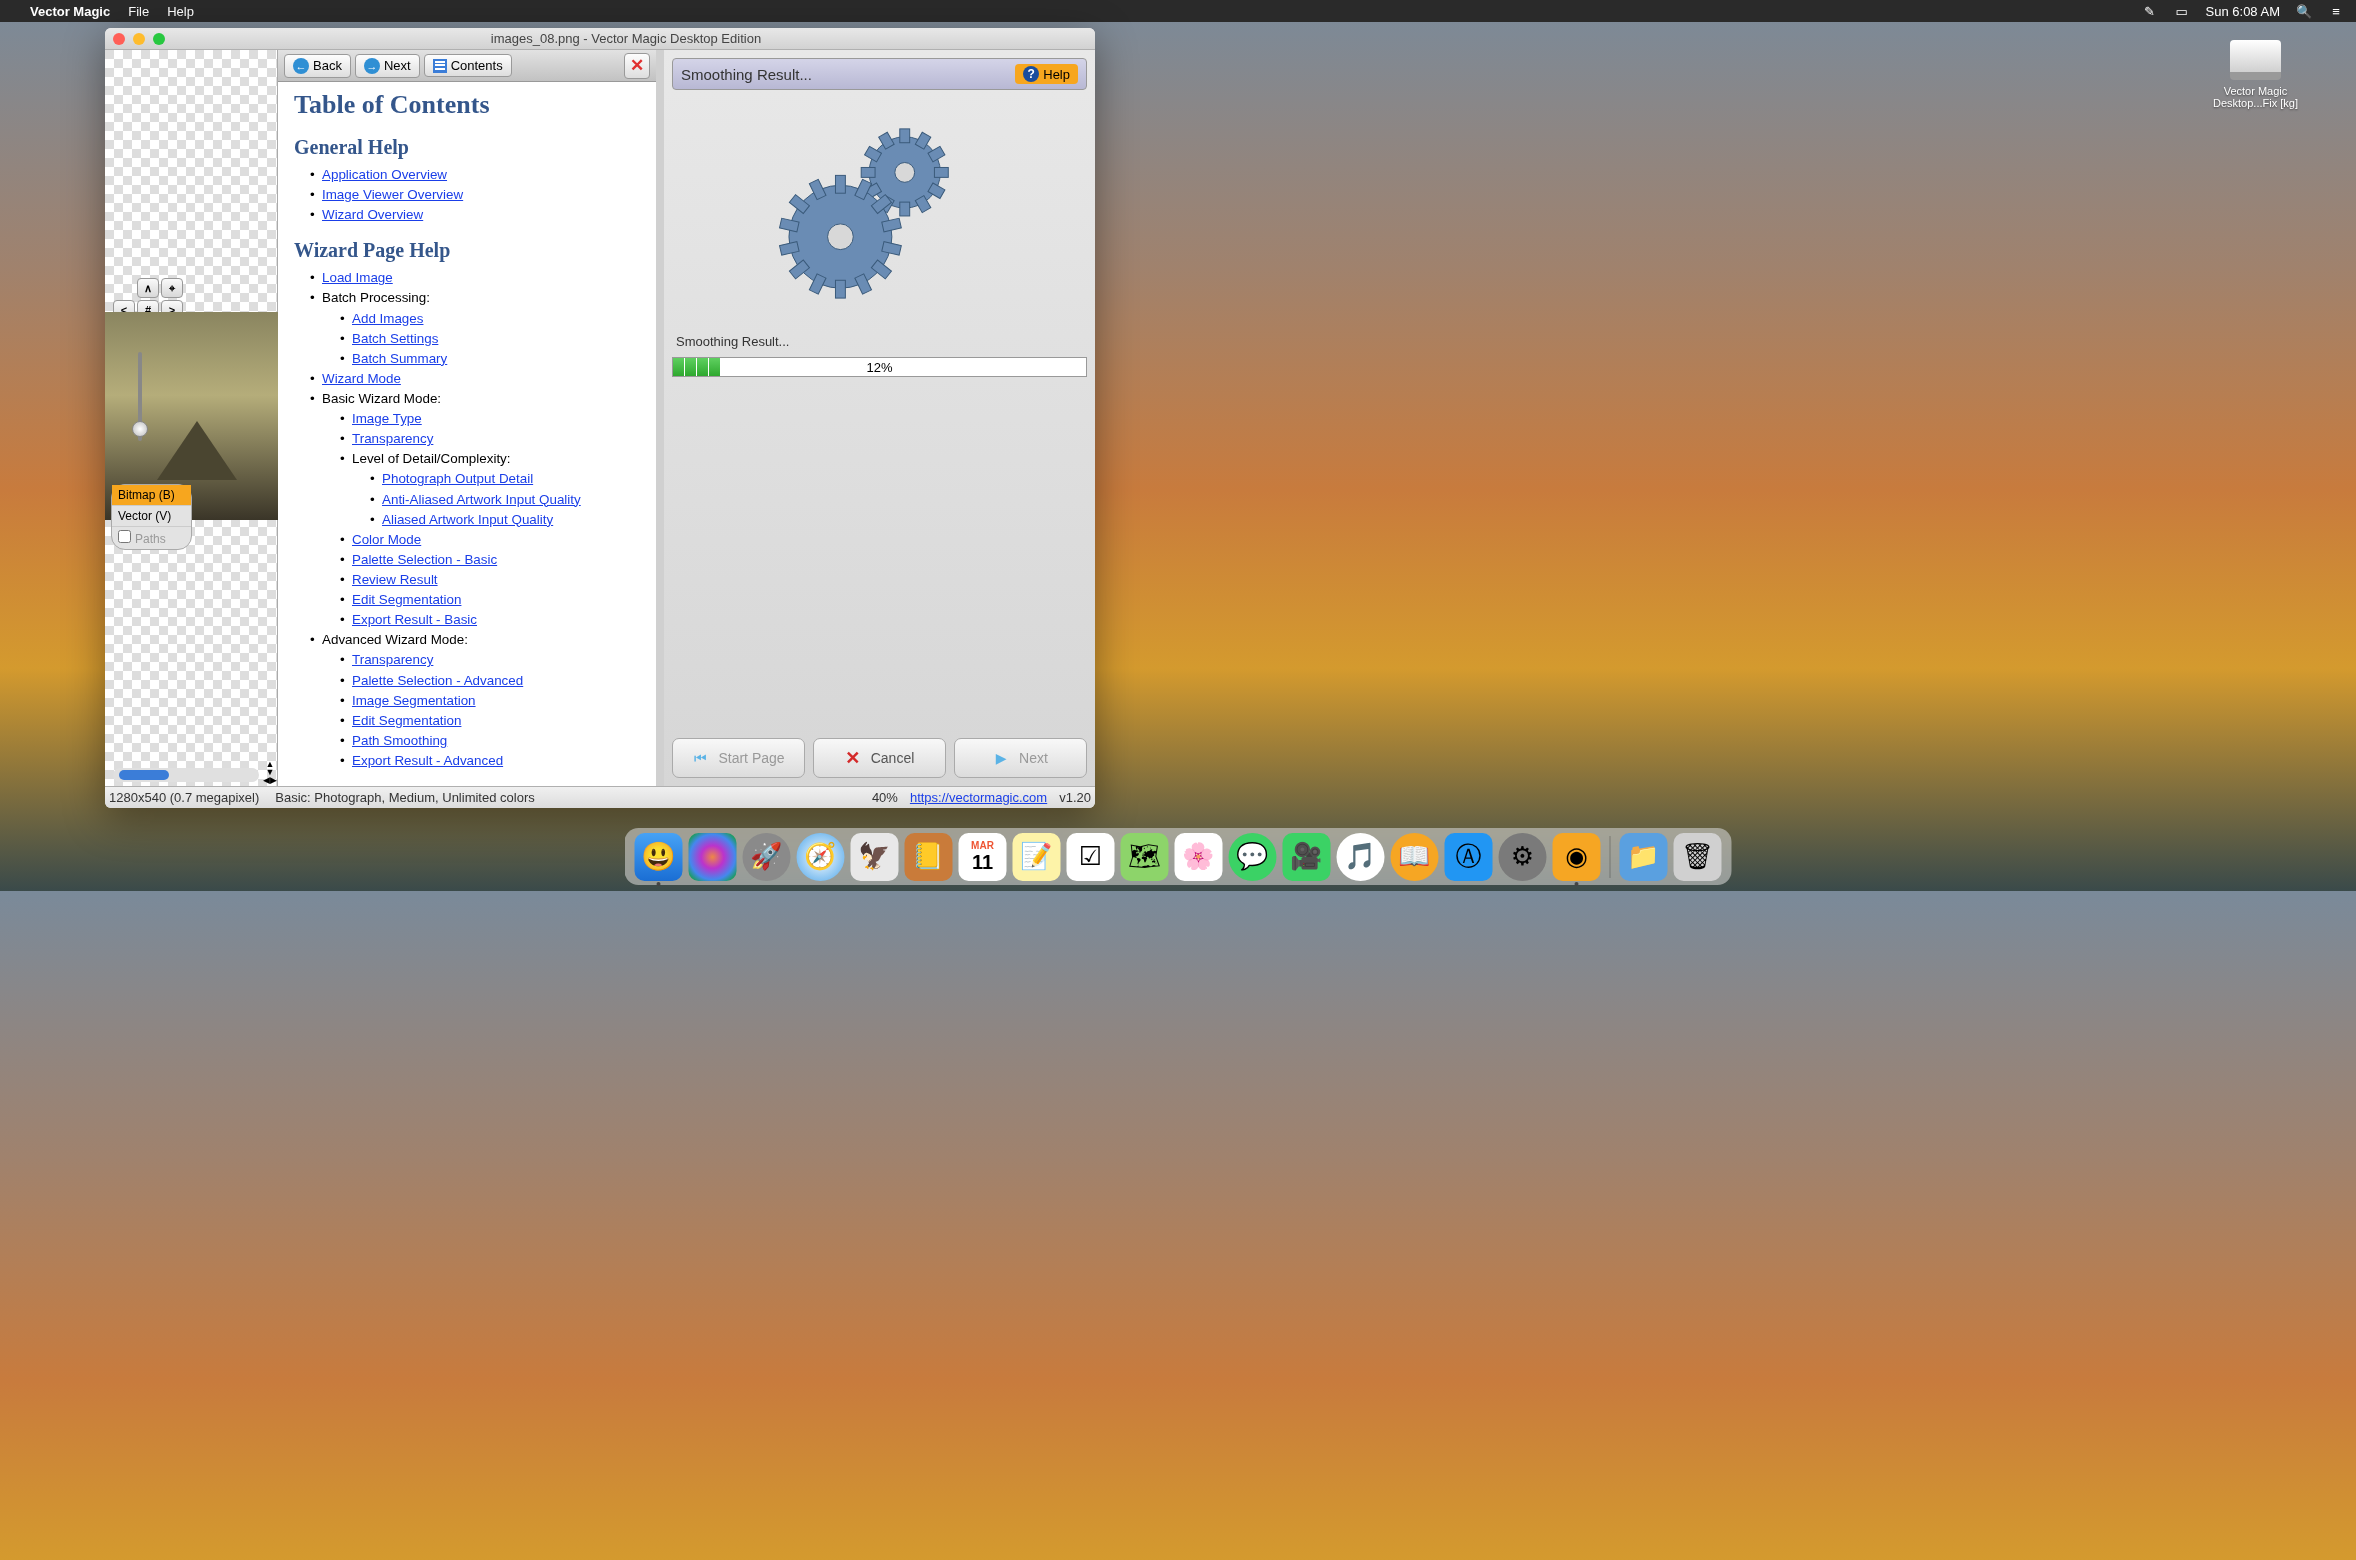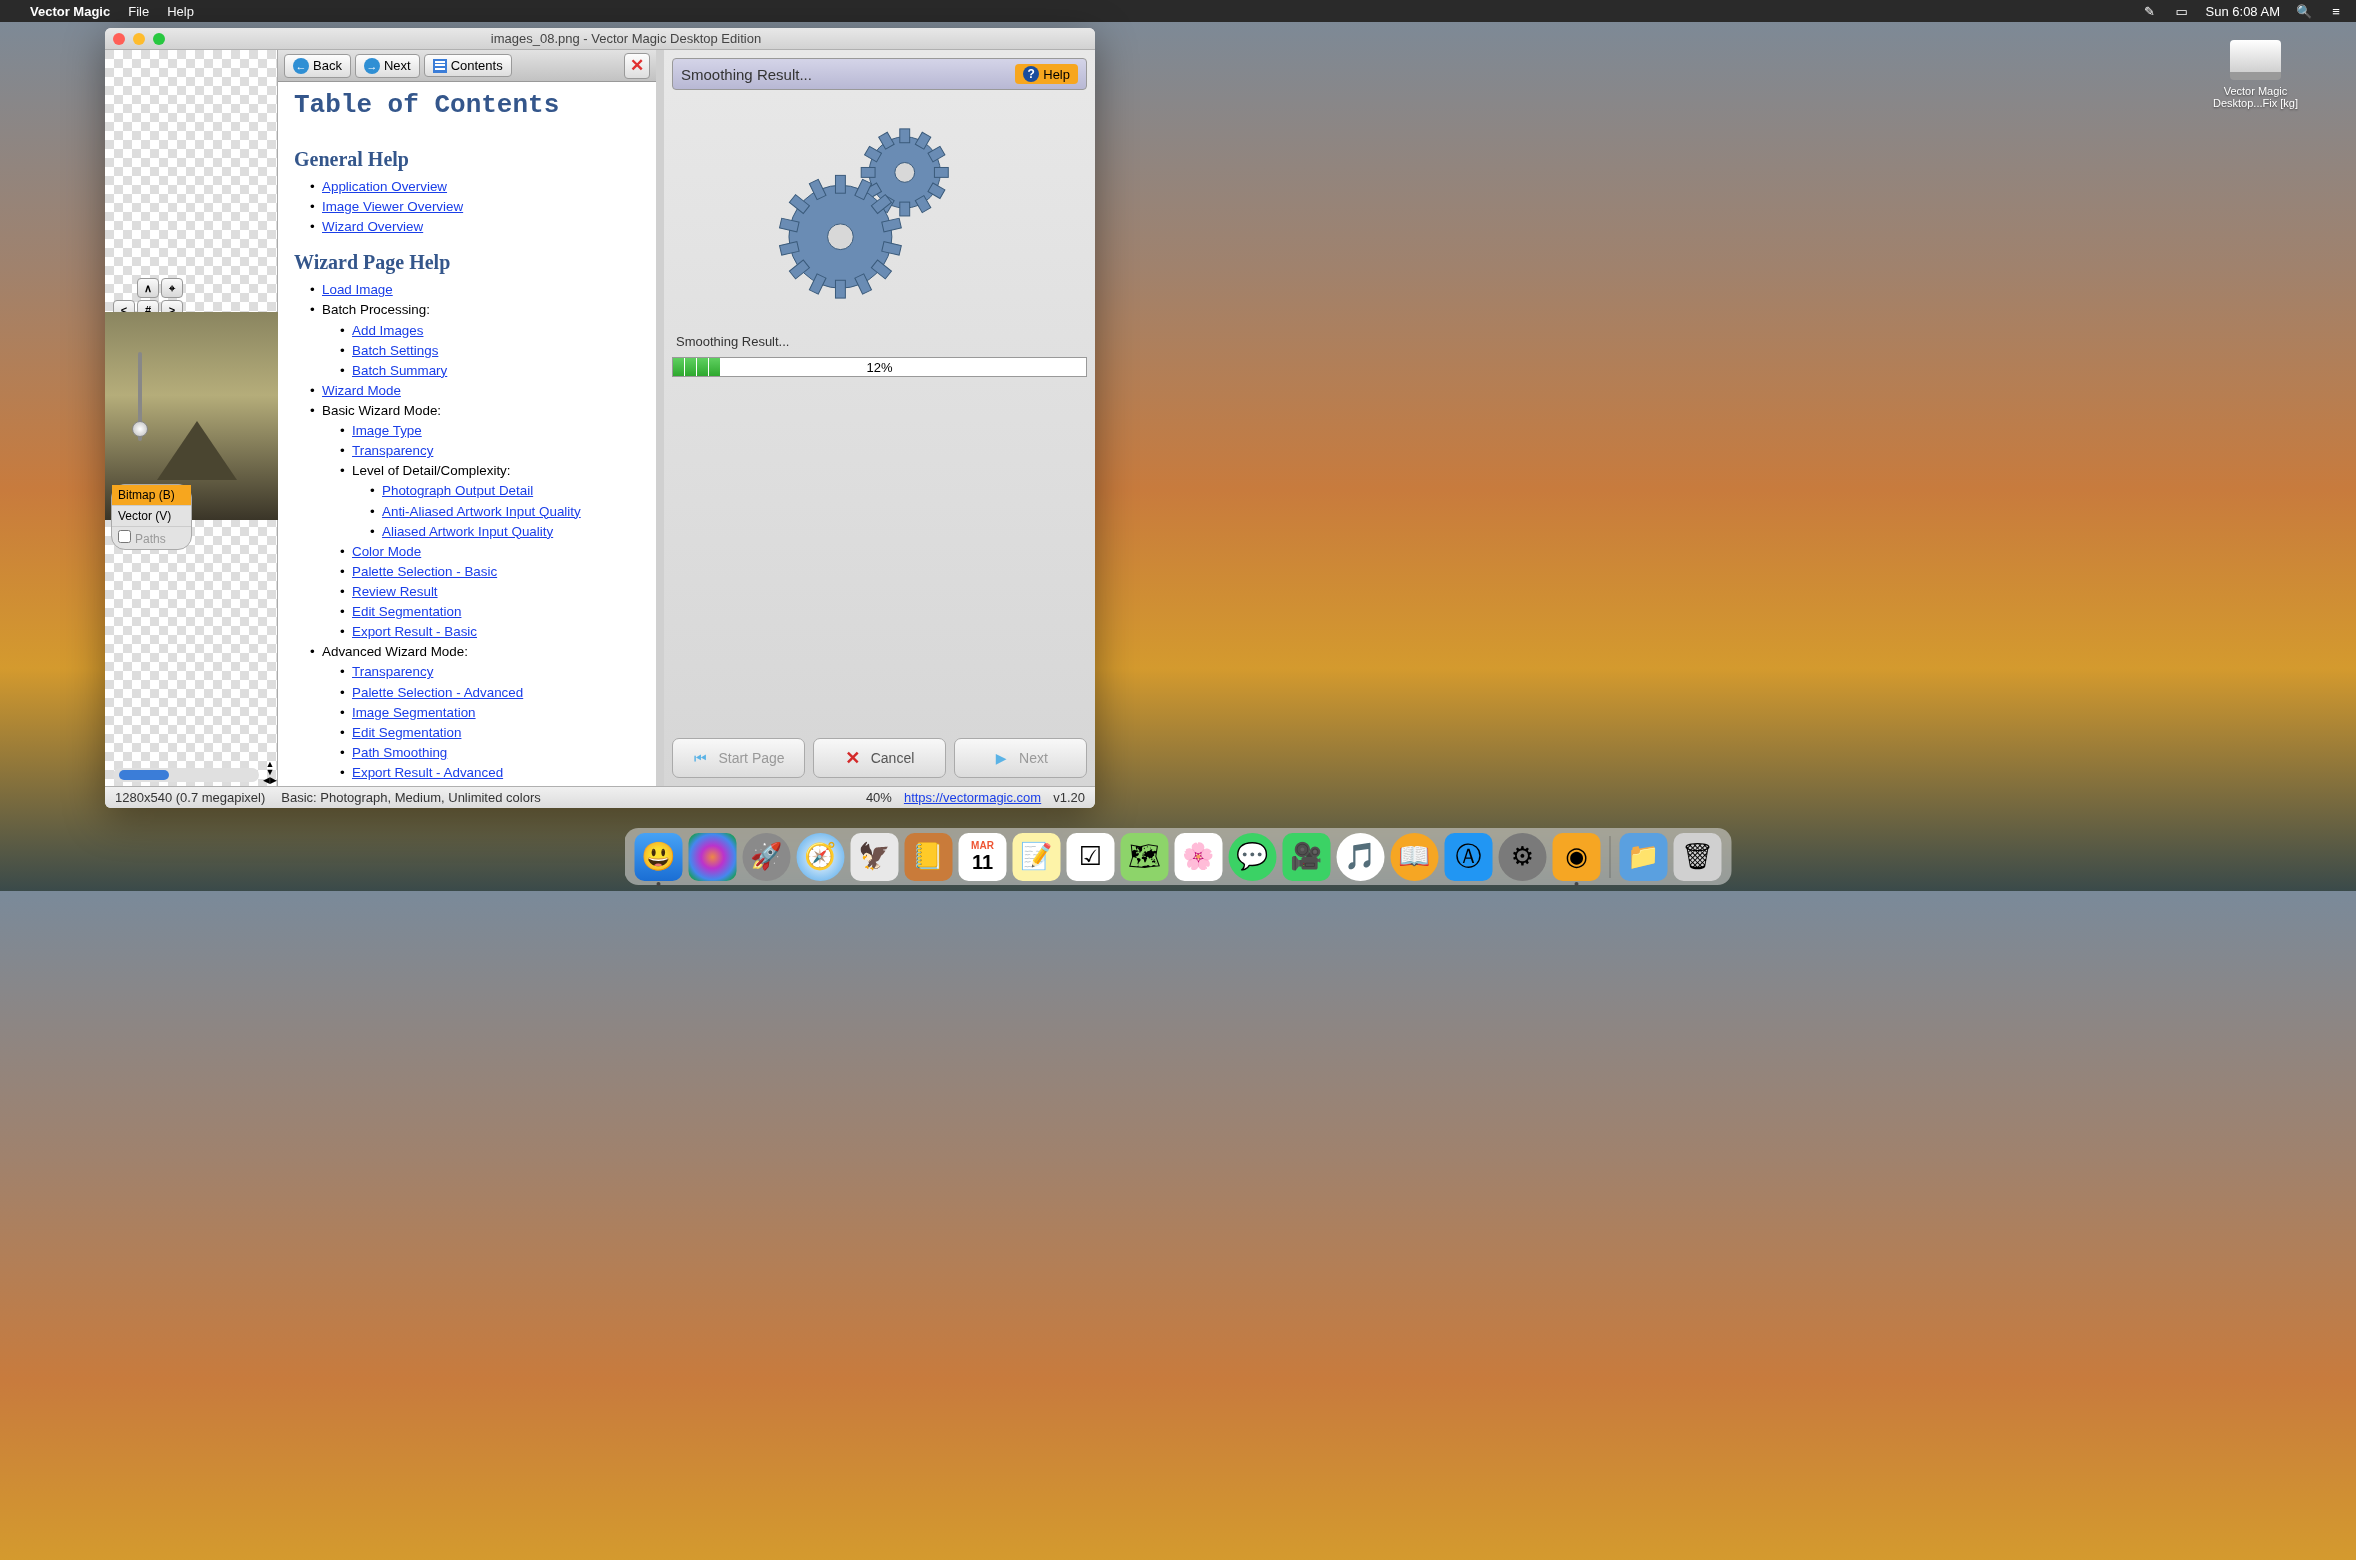--- a/index.html
+++ b/index.html
@@ -62,21 +62,21 @@
 
 
 .help-pane { flex:0 0 386px; background:#fff; display:flex; flex-direction:column; border-right:8px solid #d0d0d0;}
 .help-toolbar { height:32px; background:linear-gradient(#e2e2e2,#c2c2c2); display:flex; align-items:center; gap:4px; padding:0 6px; border-bottom:1px solid #999;}
 .hbtn { display:flex;align-items:center;gap:4px;padding:3px 8px;background:linear-gradient(#fdfdfd,#dedede);border:1px solid #9a9a9a;border-radius:4px;font-size:13px;}
 .hbtn .circ{width:16px;height:16px;border-radius:50%;background:#2f8fd4;color:#fff;display:flex;align-items:center;justify-content:center;font-size:11px;font-weight:bold;}
 .hbtn.contents .sq{width:14px;height:14px;background:#3b7dd8;display:flex;flex-direction:column;justify-content:space-around;padding:2px;}
 .hbtn.contents .sq div{height:2px;background:#fff;}
 .help-close { margin-left:auto; width:26px;height:26px;border:1px solid #999;border-radius:4px;background:linear-gradient(#fdfdfd,#dedede);display:flex;align-items:center;justify-content:center;color:#e03030;font-weight:bold;font-size:17px;}
 .help-content { flex:1; overflow:auto; padding:8px 16px; position:relative;}
-.help-content h1 { font-family: Liberation Mono, monospace; color:#34568b; font-size:26px; margin-bottom:28px;}
+.help-content h1 { font-family: Liberation Serif, serif; color:#34568b; font-size:26px; margin-bottom:16px;}
 .help-content h2 { font-family: Georgia, serif; color:#34568b; font-size:20px; margin:14px 0 6px;}
 .help-content ul { list-style: none; padding-left:16px;}
 .help-content li { font-size:13.4px; line-height:1.5; position:relative; padding-left:12px;}
 .help-content li::before { content:"•"; position:absolute; left:0; color:#000;}
 .help-content a { color:#1a3ee8; text-decoration:underline;}
 .help-content .plain { color:#000; }
 .help-content ul ul { padding-left:18px; }
 
 
 .progress-pane { flex:1; background:linear-gradient(180deg,#e8e8e8 0%, #d6d6d6 100%); display:flex;flex-direction:column; padding:8px; gap:8px;}
@@ -91,21 +91,21 @@
 .prog-fill { position:absolute;left:0;top:0;bottom:0;display:flex;gap:1px;}
 .prog-fill div{width:11px;background:linear-gradient(#5fd060,#2ea82e);}
 .prog-pct { position:absolute;left:0;right:0;text-align:center;font-size:13px;}
 .prog-spacer { flex:1; }
 .prog-buttons { display:flex; gap:8px; padding:0 0 0 0;}
 .pbtn { flex:1; height:40px; background:linear-gradient(#f8f8f8,#dcdcdc); border:1px solid #aaa; border-radius:7px; display:flex;align-items:center;justify-content:center;gap:10px;font-size:14px;color:#555;}
 .pbtn.disabled{color:#999;}
 .pbtn .ic{width:16px;height:16px;display:flex;align-items:center;justify-content:center;}
 
 
-.statusbar { height:22px; background:linear-gradient(#f0f0f0,#dcdcdc); border-top:1px solid #b0b0b0;display:flex;align-items:center;padding:0 10px;font-size:13px;color:#333;gap:12px;}
+.statusbar { height:22px; background:linear-gradient(#f0f0f0,#dcdcdc); border-top:1px solid #b0b0b0;display:flex;align-items:center;padding:0 4px;font-size:13px;color:#333;gap:12px;}
 .statusbar .mid{margin-left:4px;}
 .statusbar .spacer{flex:1;}
 .statusbar a{color:#1a3ee8;text-decoration:underline;}
 
 
 .dock { position:absolute; bottom:6px; left:50%; transform:translateX(-50%); height:57px; background:rgba(220,220,220,0.55); border-radius:14px; padding:4px 10px; display:flex;gap:6px;align-items:center; backdrop-filter: blur(10px);}
 .dock-item { width:48px;height:48px;border-radius:10px;display:flex;align-items:center;justify-content:center;font-size:26px;position:relative;}
 .dock-sep { width:1px;height:42px;background:rgba(0,0,0,.25);margin:0 3px;}
 .di-finder{background:linear-gradient(#46a2f5,#1a6ed4);} 
 .di-siri{background:radial-gradient(circle,#e84,#b3c,#48e,#0a0);}

